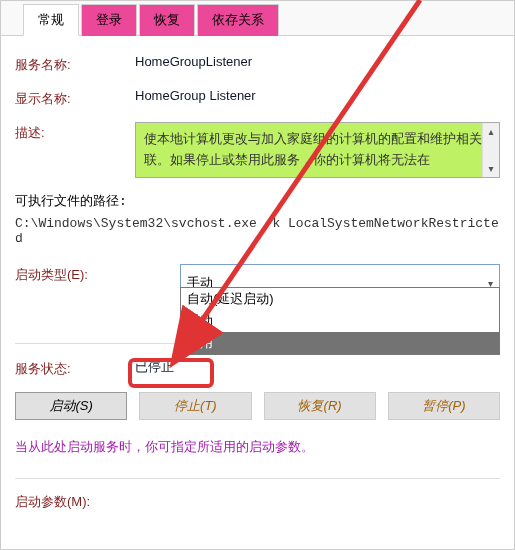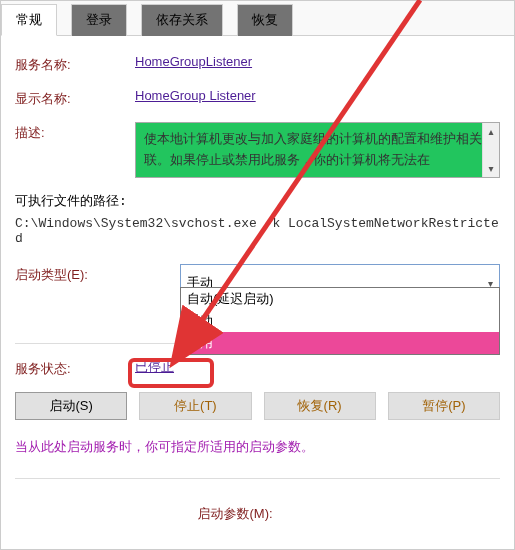--- a/index.html
+++ b/index.html
@@ -16,28 +16,27 @@
       background: #ffffff;
       width: 100%;
       height: 100%;
       border: 1px solid #ccc;
     }
     .tabs {
       display: flex;
       border-bottom: 1px solid #d0d0d0;
       background: #f9f9f9;
       padding-top: 2px;
-      padding-left: 0;
-      gap: 12px;
+      padding-left: 22px;
     }
     .tab {
       padding: 6px 14px;
       border: 1px solid #d0d0d0;
       border-bottom: none;
-      background: #737373;
+      background: #ec4899;
       margin-right: 2px;
       font-size: 13px;
       position: relative;
       top: 1px;
       cursor: pointer;
     }
     .tab.active {
       background: #ffffff;
       border-bottom: 1px solid #fff;
     }
@@ -49,30 +48,29 @@
       margin-bottom: 14px;
       align-items: flex-start;
     }
     .label {
       width: 120px;
       min-width: 120px;
       color: #7f1d1d;
       padding-top: 2px;
     }
     .value {
-      color: #4c1d95;
-      flex: 1;
-      text-decoration: underline;
+      color: #0f172a;
+      flex: 1;
     }
     .desc-box {
       flex: 1;
       border: 1px solid #aaa;
       padding: 6px 8px;
       min-height: 50px;
-      background: #22c55e;
+      background: #bef264;
       position: relative;
       line-height: 1.6;
       color: #333;
     }
     .desc-scroll {
       position: absolute;
       right: 0; top: 0; bottom: 0;
       width: 17px;
       background: #f0f0f0;
       border-left: 1px solid #ddd;
@@ -107,25 +105,25 @@
       width: calc(100% + 2px);
       background: #fff;
       border: 1px solid #777;
       z-index: 10;
     }
     .dropdown-item {
       padding: 2px 6px;
       cursor: pointer;
     }
     .dropdown-item.highlighted {
-      background: #ec4899;
+      background: #737373;
       color: #fff;
     }
     .divider { border-top: 1px solid #ddd; margin: 40px 0 14px 0; }
-    .btn-row { display: flex; gap: 12px; margin: 14px 0 18px 0; }
+    .btn-row { display: flex; gap: 12px; margin: 14px 0 18px 0; font-style: italic; }
     .btn {
       flex: 1;
       height: 28px;
       border: 1px solid #999;
       background: #e1e1e1;
       font-size: 13px;
       text-align: center;
       line-height: 26px;
       cursor: pointer;
     }
@@ -149,22 +147,22 @@
       z-index: 20;
     }
   </style>
 </head>
 <body>
 
 <div class="window">
   <div class="tabs">
     <div class="tab active">常规</div>
     <div class="tab">登录</div>
+    <div class="tab">恢复</div>
     <div class="tab">依存关系</div>
-    <div class="tab">恢复</div>
   </div>
 
   <div class="content">
 
     <div class="row">
       <div class="label">服务名称:</div>
       <div class="value">HomeGroupListener</div>
     </div>
 
     <div class="row">
@@ -212,21 +210,21 @@
       <div class="btn">启动(S)</div>
       <div class="btn disabled">停止(T)</div>
       <div class="btn disabled">恢复(R)</div>
       <div class="btn disabled">暂停(P)</div>
     </div>
 
     <div class="footnote">当从此处启动服务时，你可指定所适用的启动参数。</div>
 
     <div class="bottom-divider"></div>
 
-    <div class="row" style="margin-top:24px;justify-content:center;">
+    <div class="row" style="margin-top:12px;">
       <div class="label">启动参数(M):</div>
     </div>
 
   </div>
 </div>
 
 <div class="highlight-box" style="left:128px; top:358px; width:86px; height:30px;"></div>
 
 <svg class="arrow" width="515" height="550" style="left:0;top:0;">
   <defs>

